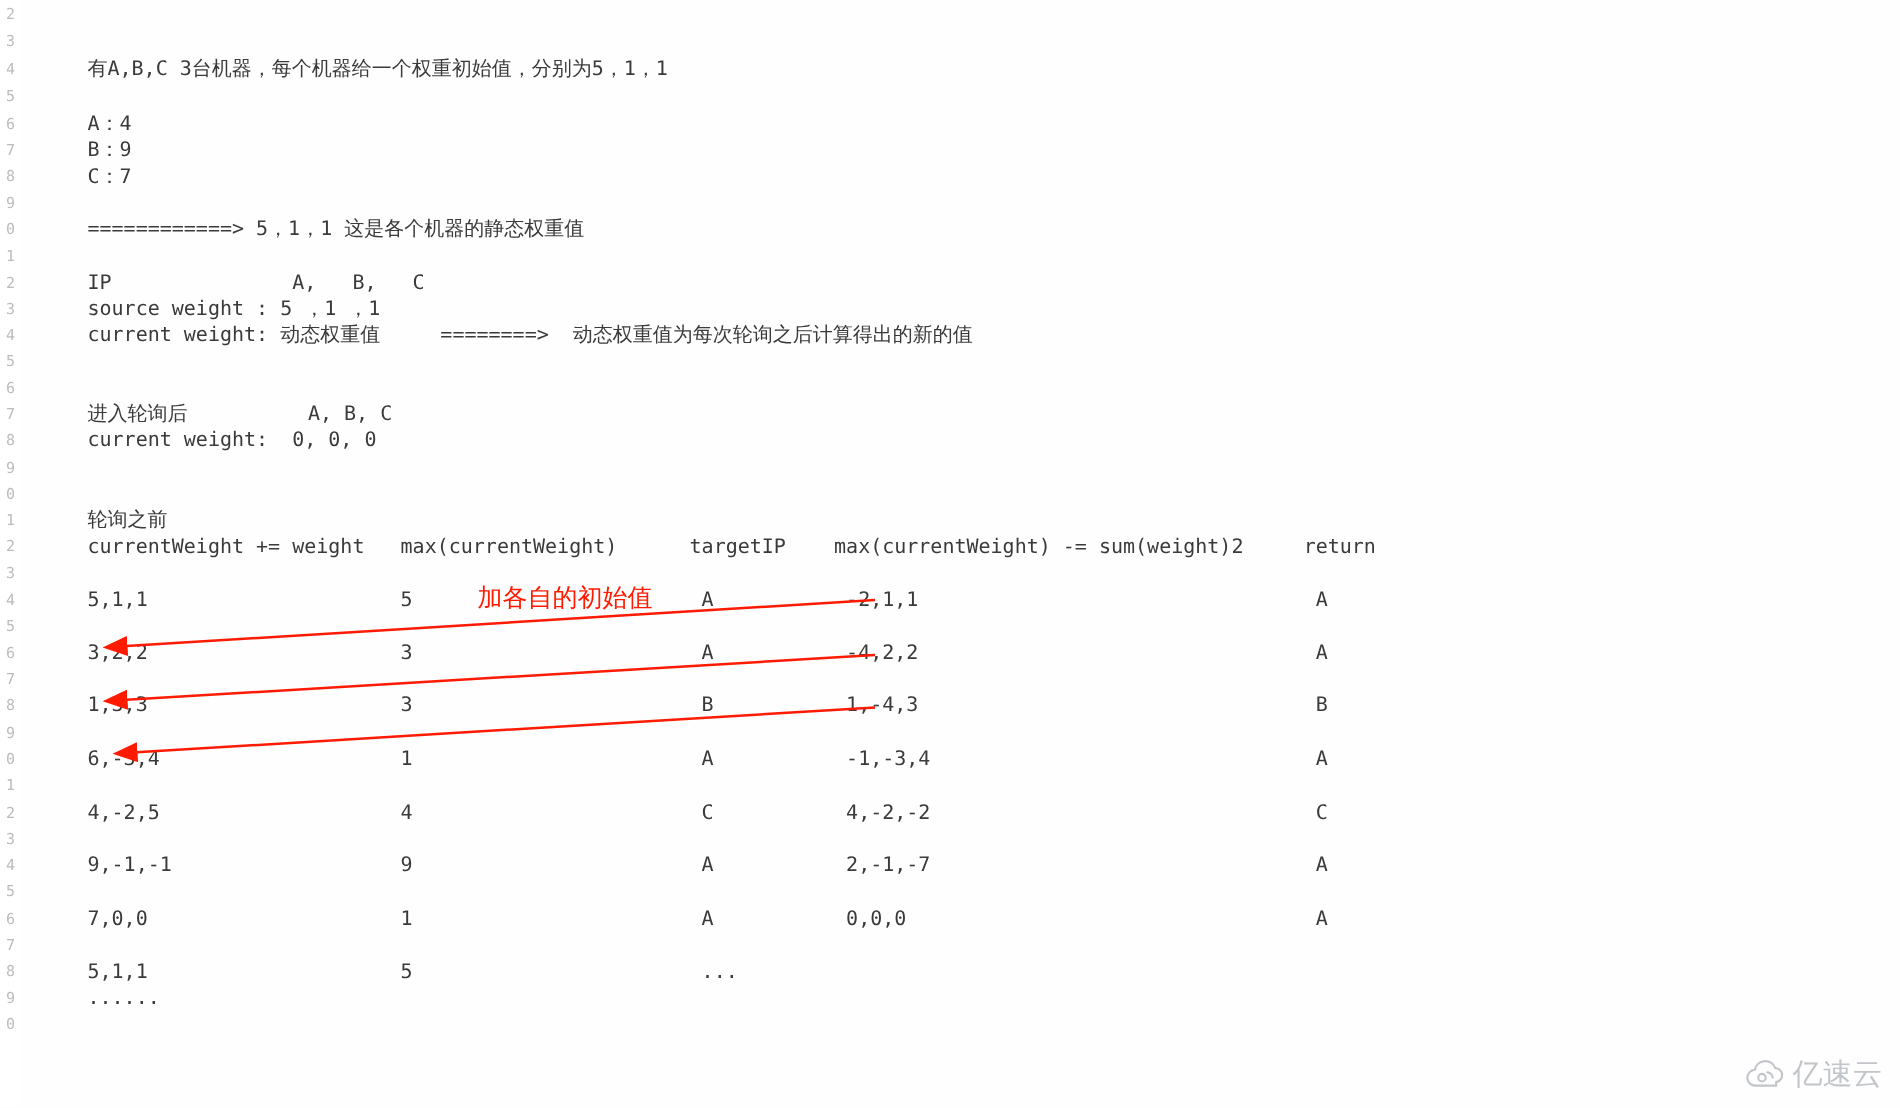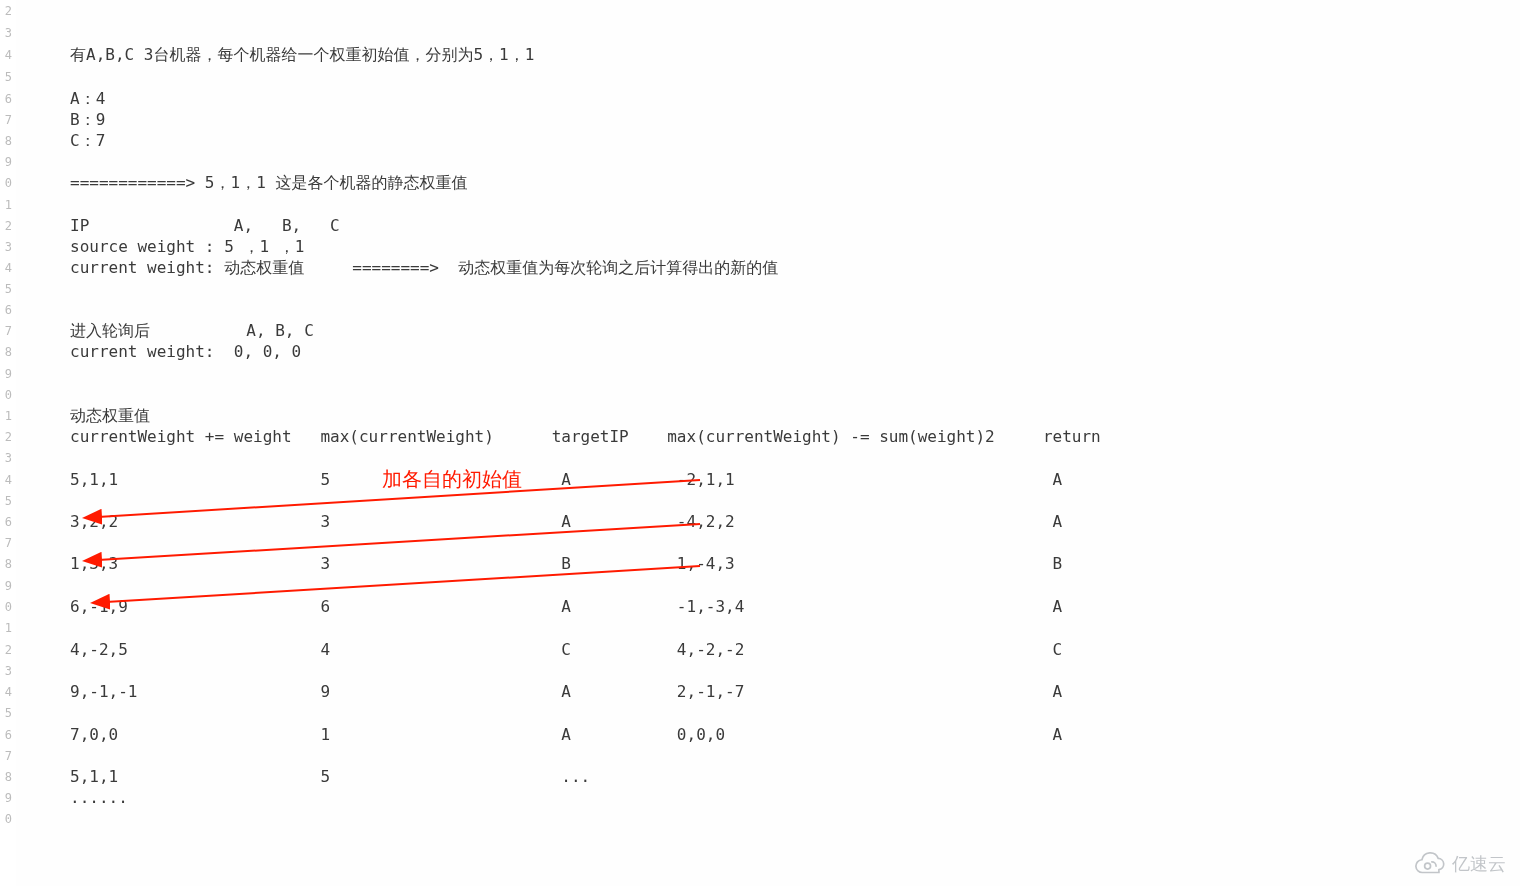--- a/index.html
+++ b/index.html
@@ -5,21 +5,21 @@
   html,body{margin:0;padding:0;background:#fefefe;width:1520px;height:886px;overflow:hidden;}
   body{font-family:Consolas,"Microsoft YaHei","微软雅黑",monospace;font-size:16px;color:#3a3a3a;line-height:1.35;position:relative;}
   .gutter{position:absolute;left:0;top:0;width:16px;height:100%;background:#fff;border-right:0 solid #eee;}
   .lineno{position:absolute;left:0;width:12px;text-align:right;font-size:12px;color:#bcbcbc;font-family:Consolas,monospace;}
   .content{position:absolute;left:30px;top:0;right:0;}
   .line{position:absolute;left:0;white-space:pre;margin-left:40px;}
   .hl{position:absolute;left:-14px;top:466px;width:1085px;height:24px;background:#f2f2f2;z-index:-1;}
   .red{color:#ff1a00;font-family:"Microsoft YaHei","微软雅黑",sans-serif;font-size:20px;font-weight:500;}
   .anno{position:absolute;z-index:5;margin-left:36px;}
   svg.arrows{position:absolute;left:0;top:0;z-index:4;pointer-events:none;}
-  .watermark{position:absolute;right:14px;bottom:10px;display:flex;align-items:center;gap:6px;color:#b8bcc0;font-family:"Microsoft YaHei",sans-serif;font-size:18px;opacity:.85;text-align:center;}
+  .watermark{position:absolute;right:14px;bottom:10px;display:flex;align-items:center;gap:6px;color:#b8bcc0;font-family:"Microsoft YaHei",sans-serif;font-size:24px;opacity:.85;text-align:center;}
   .watermark svg{width:34px;height:24px;}
 </style>
 </head>
 <body>
 
 <div class="gutter">
     <div class="lineno" style="top: 3px;">2</div>
     <div class="lineno" style="top: 25px;">3</div>
     <div class="lineno" style="top: 47px;">4</div>
     <div class="lineno" style="top: 69px;">5</div>
@@ -66,27 +66,27 @@
   <div class="line" style="top:44px">有A,B,C 3台机器，每个机器给一个权重初始值，分别为5，1，1</div>
   <div class="line" style="top:88px">A：4</div>
   <div class="line" style="top:109px">B：9</div>
   <div class="line" style="top:130px">C：7</div>
   <div class="line" style="top:172px">============&gt; 5，1，1 这是各个机器的静态权重值</div>
   <div class="line" style="top:215px">IP               A,   B,   C</div>
   <div class="line" style="top:236px">source weight : 5 ，1 ，1</div>
   <div class="line" style="top:257px">current weight: 动态权重值     ========&gt;  动态权重值为每次轮询之后计算得出的新的值</div>
   <div class="line" style="top:320px">进入轮询后          A, B, C</div>
   <div class="line" style="top:341px">current weight:  0, 0, 0</div>
-  <div class="line" style="top:405px">动态权重值</div>
+  <div class="line" style="top:405px">轮询之前</div>
   <div class="line" style="top:426px">currentWeight += weight   max(currentWeight)      targetIP    max(currentWeight) -= sum(weight)2     return</div>
 
   <div class="line" style="top:469px">5,1,1                     5                        A           -2,1,1                                 A</div>
   <div class="line" style="top:511px">3,2,2                     3                        A           -4,2,2                                 A</div>
   <div class="line" style="top:553px">1,3,3                     3                        B           1,-4,3                                 B</div>
-  <div class="line" style="top:596px">6,-1,9                    6                        A           -1,-3,4                                A</div>
+  <div class="line" style="top:596px">6,-3,4                    1                        A           -1,-3,4                                A</div>
   <div class="line" style="top:639px">4,-2,5                    4                        C           4,-2,-2                                C</div>
   <div class="line" style="top:681px">9,-1,-1                   9                        A           2,-1,-7                                A</div>
   <div class="line" style="top:724px">7,0,0                     1                        A           0,0,0                                  A</div>
   <div class="line" style="top:766px">5,1,1                     5                        ...</div>
   <div class="line" style="top:787px">......</div>
 
   <div class="anno red" style="left:316px;top:466px">加各自的初始值</div>
 
   <svg class="arrows" width="1520" height="886">
     <defs>

